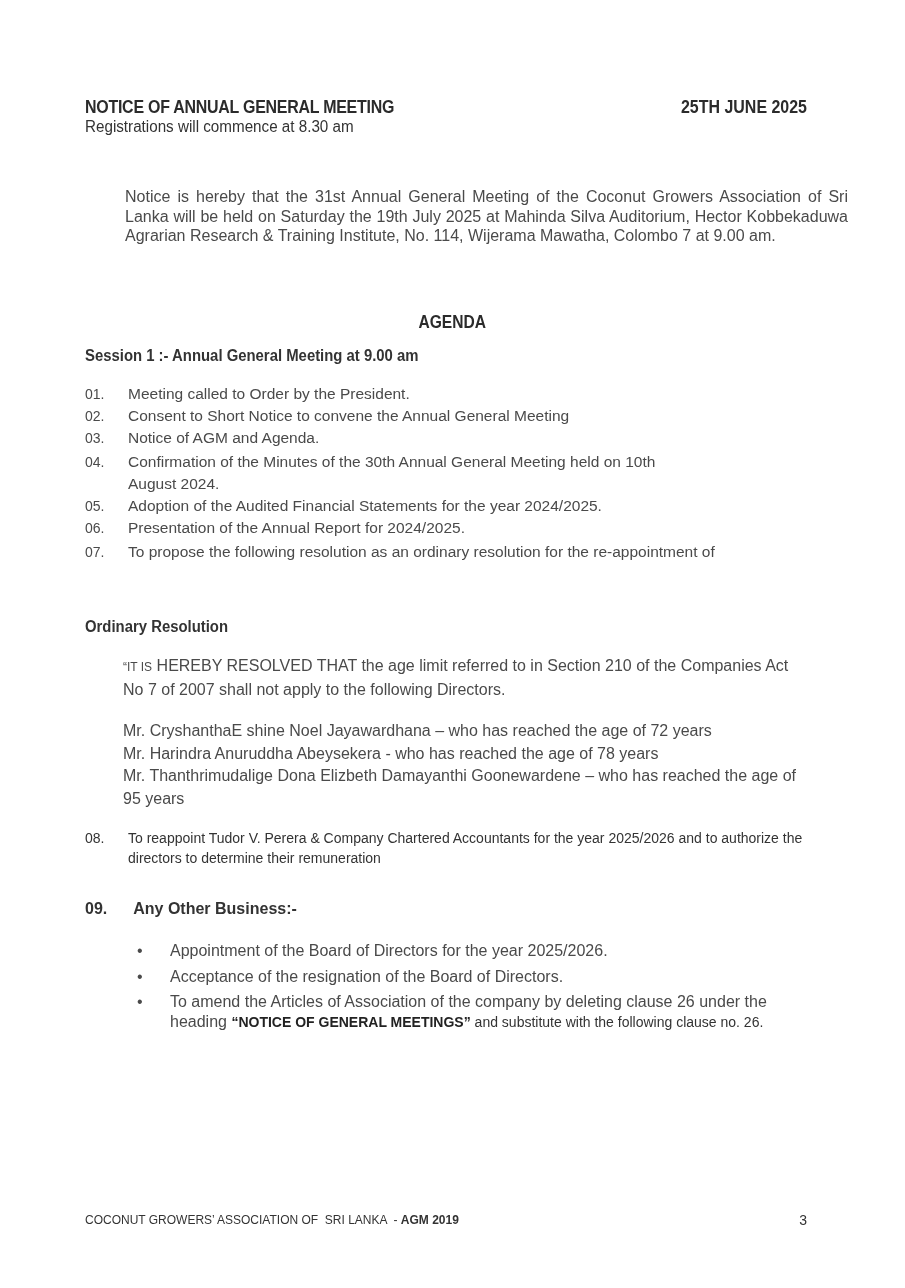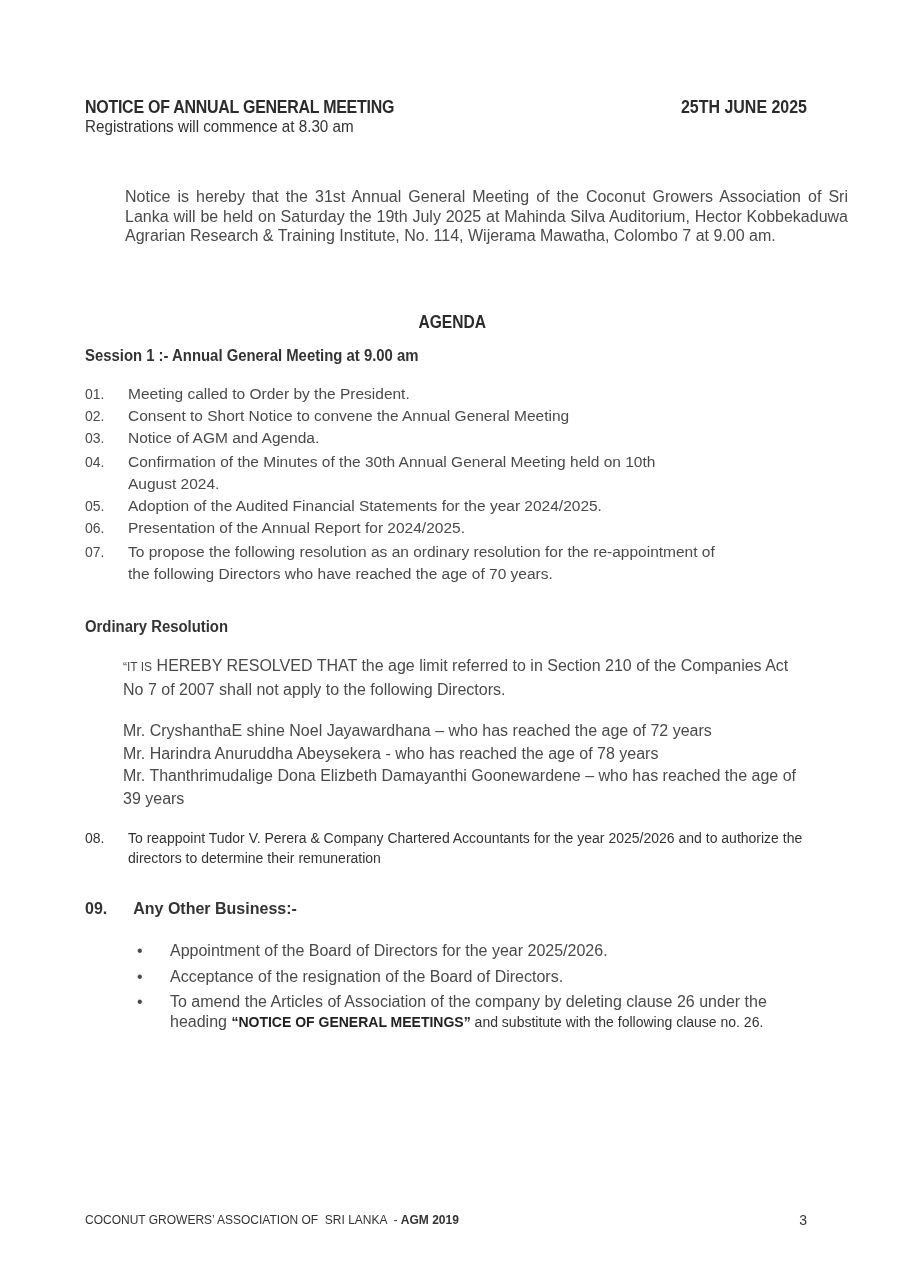--- a/index.html
+++ b/index.html
@@ -67,31 +67,30 @@
   <span class="num">05.</span>
   <span class="txt">Adoption of the Audited Financial Statements for the year 2024/2025.</span>
 </div>
 <div class="abs item" style="top:517px">
   <span class="num">06.</span>
   <span class="txt">Presentation of the Annual Report for 2024/2025.</span>
 </div>
 <div class="abs item" style="top:541px">
   <span class="num">07.</span>
   <span class="txt">To propose the following resolution as an ordinary resolution for the re-appointment of</span>
-  <span class="txt">the following Directors who have reached the age of 70 years.</span>
 </div>
 
 <div class="abs subhead">Ordinary Resolution</div>
 <div class="abs resolution">
   <span class="small">“IT IS</span><span> HEREBY RESOLVED THAT the age limit referred to in Section 210 of the Companies Act No 7 of 2007 shall not apply to the following Directors.</span>
 </div>
 <div class="abs directors">
   <div>Mr. CryshanthaE shine Noel Jayawardhana – who has reached the age of 72 years</div>
   <div>Mr. Harindra Anuruddha Abeysekera - who has reached the age of 78 years</div>
-  <div>Mr. Thanthrimudalige Dona Elizbeth Damayanthi Goonewardene – who has reached the age of 39 years</div>
+  <div>Mr. Thanthrimudalige Dona Elizbeth Damayanthi Goonewardene – who has reached the age of 95 years</div>
 </div>
 
 <div class="abs item08">
   <span class="num">08.</span>
   <span class="txt">To reappoint Tudor V. Perera &amp; Company Chartered Accountants for the year 2025/2026 and to authorize the directors to determine their remuneration</span>
 </div>
 
 <div class="abs item09">
   <span>09.</span><span class="txt">Any Other Business:-</span>
 </div>

